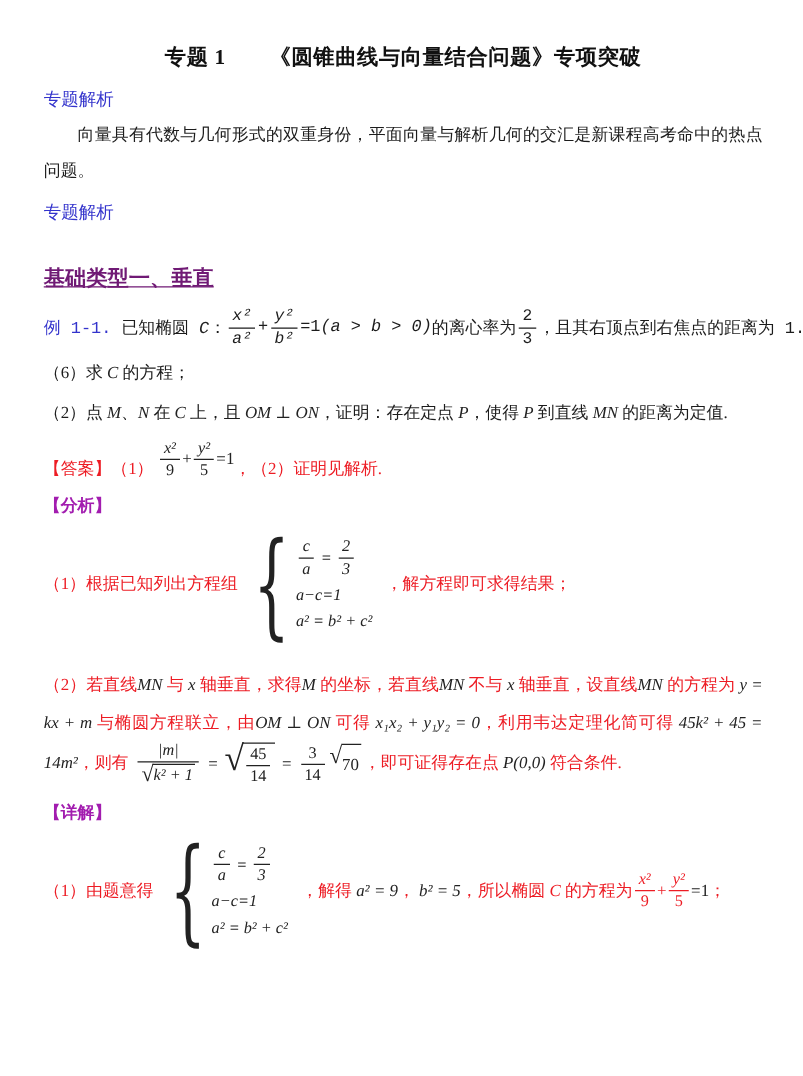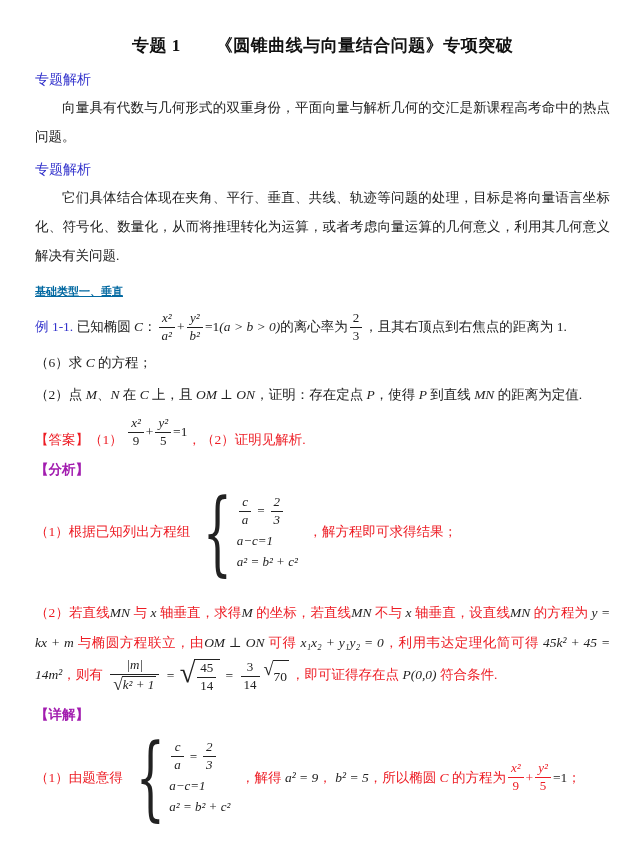--- a/index.html
+++ b/index.html
@@ -17,23 +17,23 @@
     text-align:center;
     font-size:17px;font-weight:700;
     margin:0 0 14px 0;color:#111;
     letter-spacing:.5px;
   }
   .h-blue{
     color:#3333cc;font-size:14px;
     margin:10px 0 4px 0;font-weight:400;
   }
   .h-section{
-    color:#0369a1;font-size:11px;font-weight:700;
+    color:#701a75;font-size:17px;font-weight:700;
     text-decoration:underline;
-    margin:14px 0 6px 0;
+    margin:32px 0 6px 0;
   }
   .para{
     font-size:13.5px;line-height:29px;
     text-align:justify;margin:2px 0;
   }
   .indent{text-indent:2em;}
   .blue{color:#3333cc;}
   .red{color:#ed1c24;}
   .blk{color:#222;}
   .it{font-style:italic;}
@@ -57,38 +57,37 @@
   .rtop{border-top:1px solid currentColor;padding:1px 2px 0 1px;}
   .sys{display:inline-flex;align-items:center;color:#222;margin:0 4px;}
   .brace{
     font-family:"DejaVu Serif",serif;
     font-size:92px;line-height:.95;font-weight:400;
     transform:scaleX(.5);margin:0 -10px 0 -6px;color:#222;
   }
   .sys-rows{display:inline-flex;flex-direction:column;gap:5px;align-items:flex-start;font-size:13px;}
   .sys-row{display:flex;align-items:center;font-style:italic;white-space:pre;}
   .chain{display:inline-flex;align-items:center;gap:2px;color:#222;vertical-align:middle;white-space:pre;margin:0 2px;}
-  .exline{margin:12px 0 4px 0;}
+  .exline{margin:12px 0 4px 0;font-family:Liberation Mono, monospace;}
   .qline{font-size:13.5px;line-height:26px;margin:6px 0;}
   .ansline{color:#ed1c24;margin:8px 0;align-items:flex-end;}
   .lblline{color:#a21caf;font-size:13.5px;margin:12px 0 6px 0;font-weight:700;}
   .redpara{color:#ed1c24;}
 </style>
 </head>
 <body>
 
 <div class="page">
 
   <h1 class="doc-title">专题 1　　《圆锥曲线与向量结合问题》专项突破</h1>
 
   <div class="h-blue">专题解析</div>
   <p class="para indent">向量具有代数与几何形式的双重身份，平面向量与解析几何的交汇是新课程高考命中的热点问题。</p>
 
   <div class="h-blue">专题解析</div>
-  <p class="para indent">它们具体结合体现在夹角、平行、垂直、共线、轨迹等问题的处理，目标是将向量语言坐标化、符号化、数量化，从而将推理转化为运算，或者考虑向量运算的几何意义，利用其几何意义解决有关问题.</p>
 
   <div class="h-section">基础类型一、垂直</div>
 
   <div class="mline exline">
     <span class="blue">例 1-1.</span><span><span class="seg-t"> 已知椭圆 </span><span class="seg-m">C</span><span class="seg-t">：</span></span><span class="frac"><span class="fn it">x²</span><span class="fd it">a²</span></span><span>+</span><span class="frac"><span class="fn it">y²</span><span class="fd it">b²</span></span><span>=1</span><span class="it">(a &gt; b &gt; 0)</span><span>的离心率为</span><span class="frac"><span class="fn">2</span><span class="fd">3</span></span><span>，且其右顶点到右焦点的距离为 1.</span>
   </div>
 
   <p class="qline"><span class="seg-t">（6）求 </span><span class="seg-m">C</span><span class="seg-t"> 的方程；</span></p>
   <p class="qline"><span class="seg-t">（2）点 </span><span class="seg-m">M</span><span class="seg-t">、</span><span class="seg-m">N</span><span class="seg-t"> 在 </span><span class="seg-m">C</span><span class="seg-t"> 上，且 </span><span class="seg-m">OM</span><span class="seg-mu"> ⊥ </span><span class="seg-m">ON</span><span class="seg-t">，证明：存在定点 </span><span class="seg-m">P</span><span class="seg-t">，使得 </span><span class="seg-m">P</span><span class="seg-t"> 到直线 </span><span class="seg-m">MN</span><span class="seg-t"> 的距离为定值.</span></p>
 

